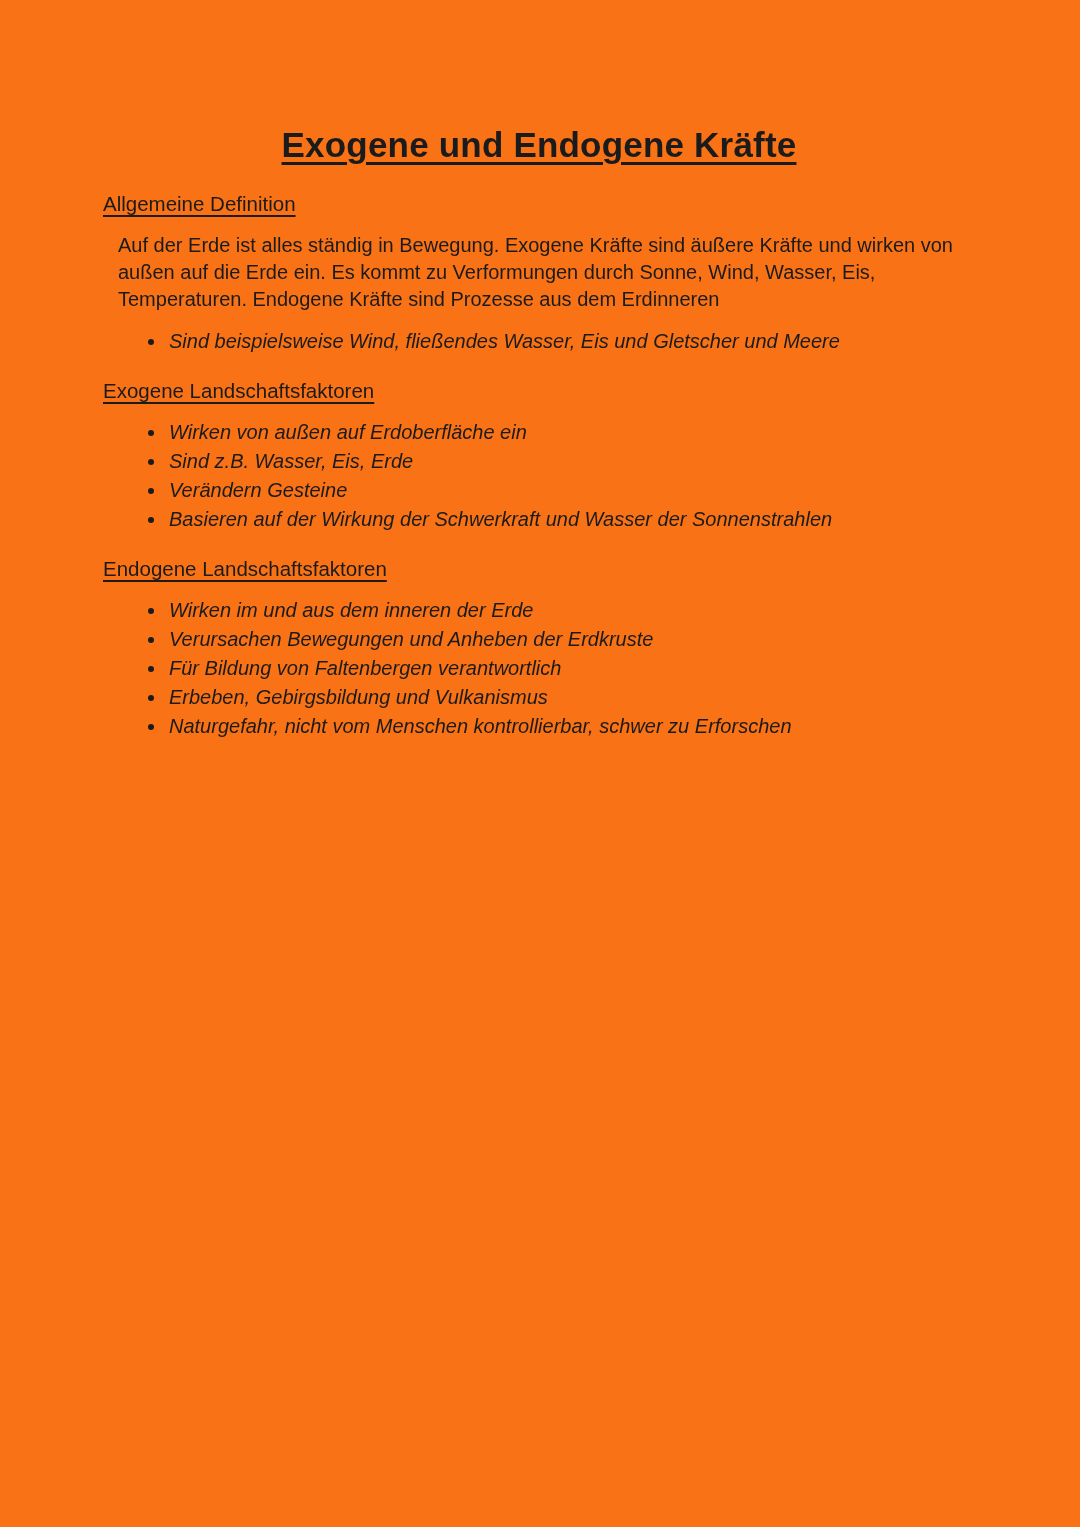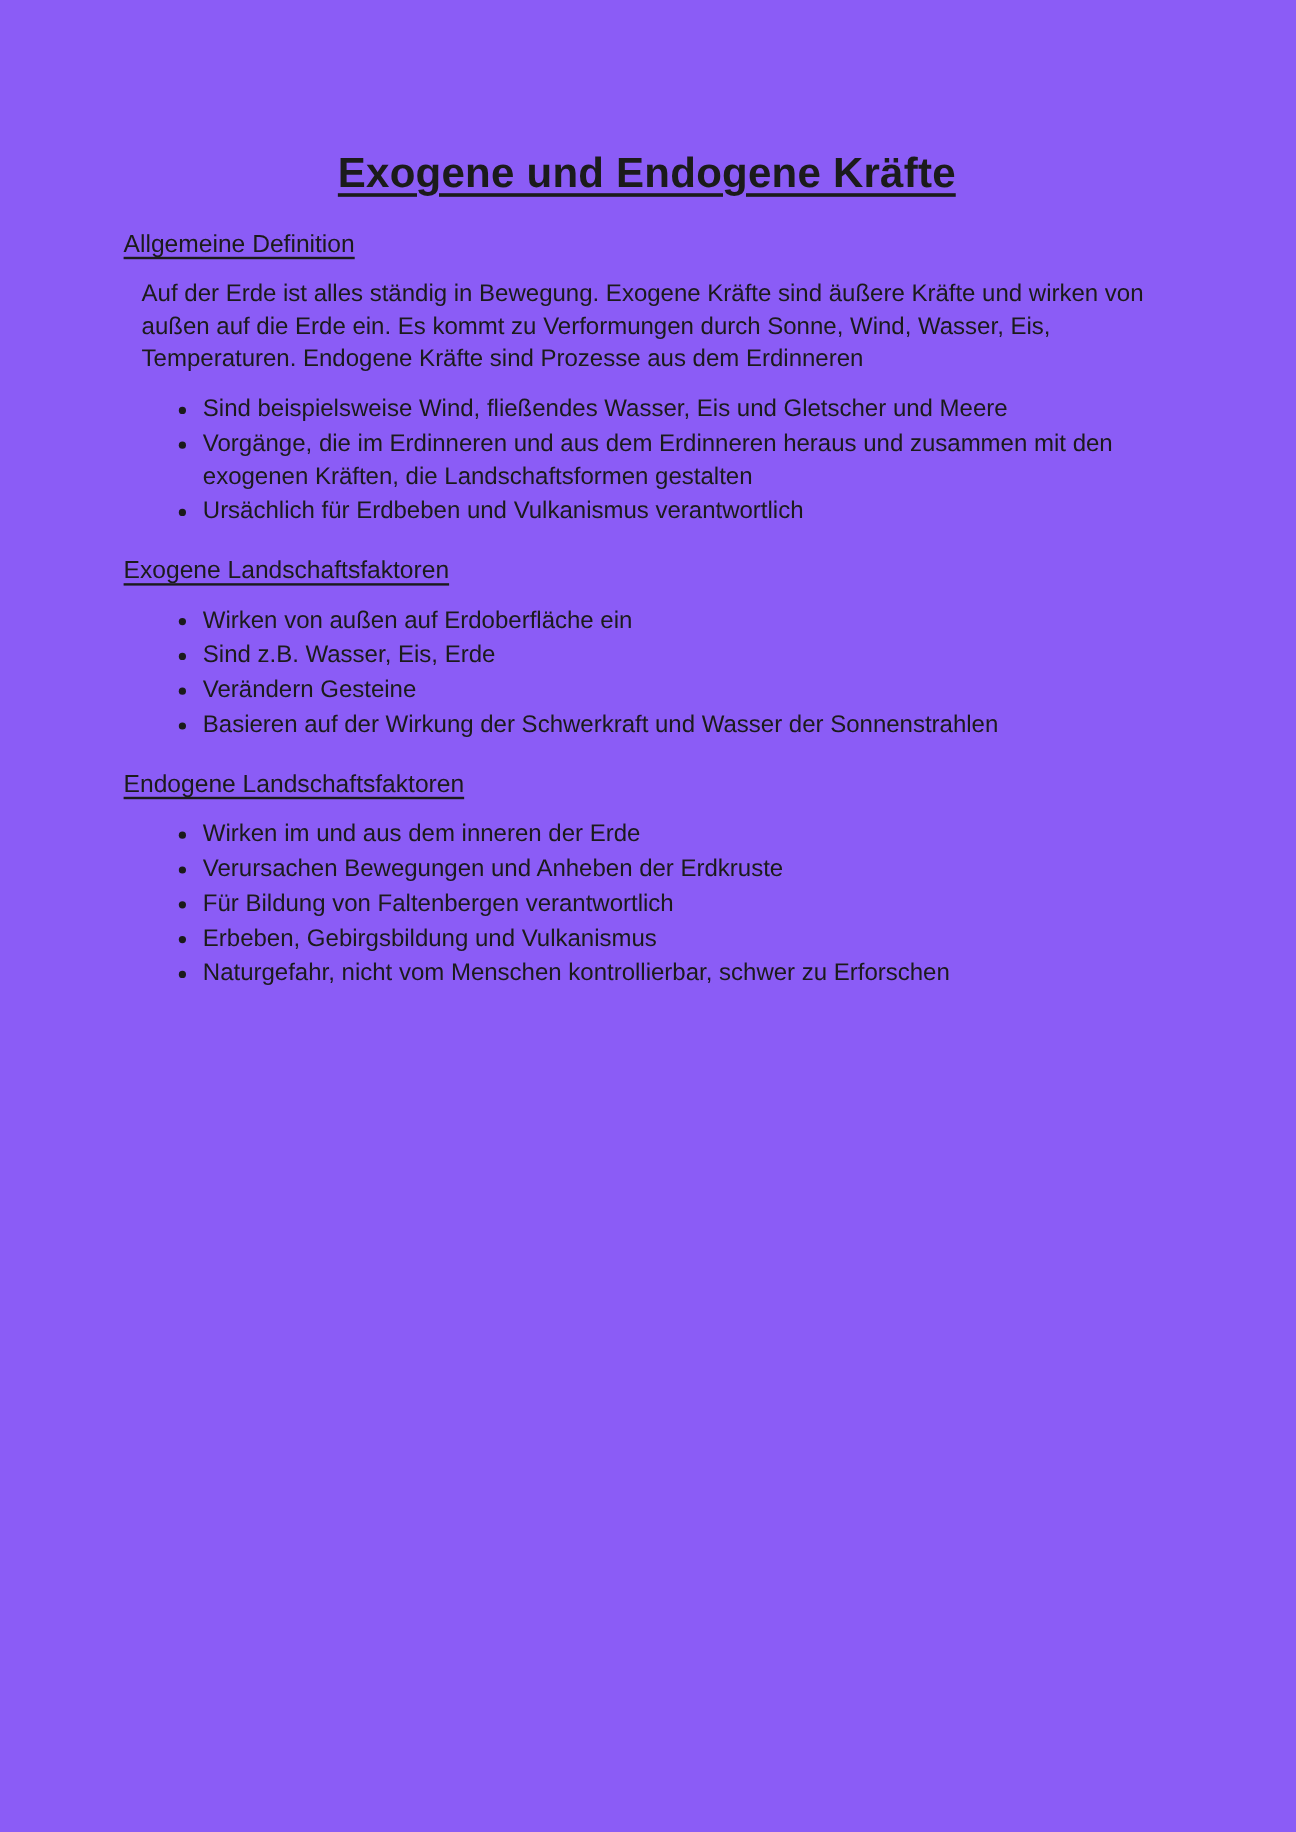--- a/index.html
+++ b/index.html
@@ -12,21 +12,21 @@
     background: #ffffff;
     color: #1b1b1b;
     font-family: "Liberation Sans", "DejaVu Sans", sans-serif;
     overflow: hidden;
   }
   .page {
     box-sizing: border-box;
     width: 1080px;
     height: 1527px;
     padding: 122px 105px 40px 103px;
-    background: #8b5cf6;
+    background: #f97316;
   }
   .doc-title {
     font-size: 35px;
     line-height: 46px;
     font-weight: 700;
     text-align: center;
     text-decoration: underline;
     text-decoration-thickness: 3px;
     text-underline-offset: 5px;
     margin: 0 0 22px 0;
@@ -43,20 +43,21 @@
   }
   .sec-paragraph {
     font-size: 20px;
     line-height: 27px;
     margin: 15px;
   }
   .bullet-list {
     list-style: disc outside;
     margin: 0;
     padding: 0 0 0 64px;
+    font-style: italic;
   }
   .bullet-list li {
     font-size: 20px;
     line-height: 27px;
     margin: 0 0 2px 0;
     padding-left: 2px;
   }
 </style>
 </head>
 <body style="background: rgb(255, 255, 255); color: rgb(27, 27, 27);">
@@ -67,24 +68,20 @@
       <section>
         <h2 class="sec-heading">Allgemeine Definition</h2>
         <p class="sec-paragraph">Auf der Erde ist alles ständig in Bewegung. Exogene Kräfte sind äußere Kräfte und wirken von außen auf die Erde ein. Es kommt zu Verformungen durch Sonne, Wind, Wasser, Eis, Temperaturen. Endogene Kräfte sind Prozesse aus dem Erdinneren</p>
       </section>
       <section>
         <ul class="bullet-list">
           <li>Sind beispielsweise Wind, fließendes Wasser, Eis und Gletscher und Meere</li>
         </ul>
       </section>
       <section>
-        <ul class="bullet-list">
-          <li>Vorgänge, die im Erdinneren und aus dem Erdinneren heraus und zusammen mit den exogenen Kräften, die Landschaftsformen gestalten</li>
-          <li>Ursächlich für Erdbeben und Vulkanismus verantwortlich</li>
-        </ul>
       </section>
       <section>
         <h2 class="sec-heading">Exogene Landschaftsfaktoren</h2>
         <ul class="bullet-list">
           <li>Wirken von außen auf Erdoberfläche ein</li>
           <li>Sind z.B. Wasser, Eis, Erde</li>
           <li>Verändern Gesteine</li>
           <li>Basieren auf der Wirkung der Schwerkraft und Wasser der Sonnenstrahlen</li>
         </ul>
       </section>

